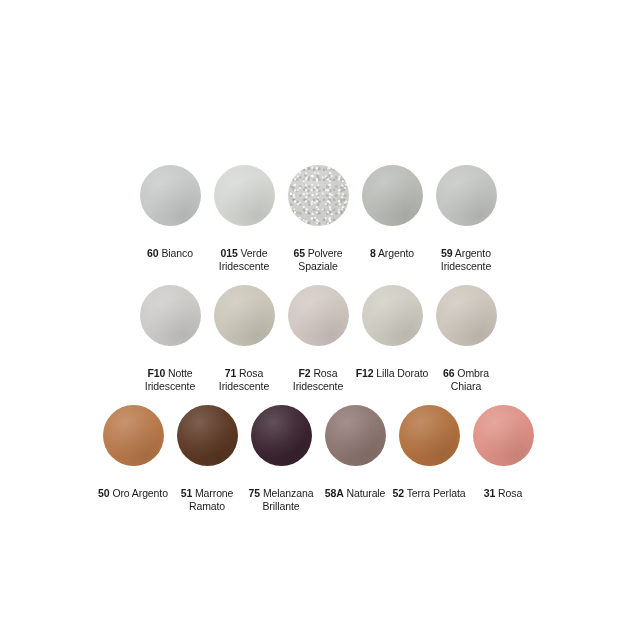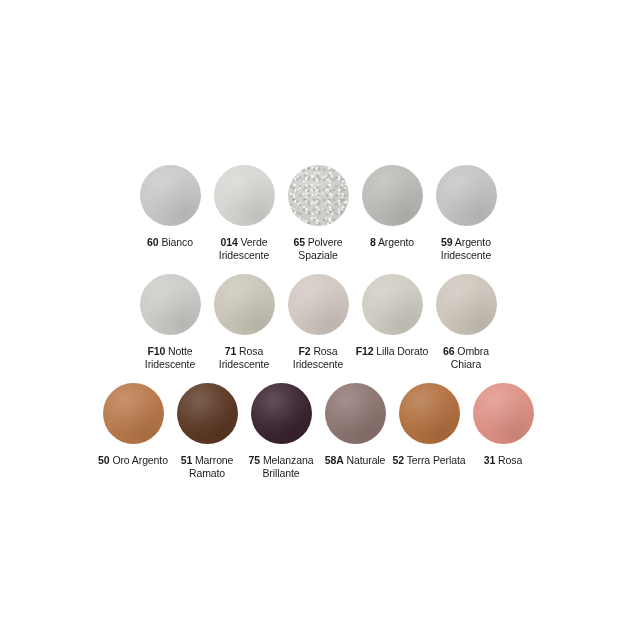--- a/index.html
+++ b/index.html
@@ -71,21 +71,21 @@
       radial-gradient(circle at 18% 78%, rgba(255,255,255,0.7) 0.6px, rgba(255,255,255,0) 1.4px),
       radial-gradient(circle at 70% 80%, rgba(255,255,255,0.7) 0.6px, rgba(255,255,255,0) 1.5px),
       radial-gradient(circle at 36% 40%, rgba(160,160,155,0.55) 0.8px, rgba(160,160,155,0) 1.8px),
       radial-gradient(circle at 60% 48%, rgba(150,150,146,0.5) 0.8px, rgba(150,150,146,0) 1.8px),
       radial-gradient(circle at 46% 88%, rgba(150,150,146,0.5) 0.8px, rgba(150,150,146,0) 1.8px),
       radial-gradient(circle at 86% 34%, rgba(150,150,146,0.45) 0.8px, rgba(150,150,146,0) 1.8px),
       radial-gradient(circle at 38% 30%, rgba(255,255,255,0.22) 0%, rgba(255,255,255,0) 58%);
     background-size: 13px 13px, 17px 17px, 11px 11px, 15px 15px, 19px 19px, 12px 12px, 16px 16px, 14px 14px, 9px 9px, 10px 10px, 12px 12px, 11px 11px, 100% 100%;
   }
   .swatch-label {
-    margin-top: 10px;
+    margin-top: 21px;
     font-size: 10.5px;
     line-height: 12.6px;
     text-align: center;
     color: #1b1b1b;
     letter-spacing: -0.1px;
     max-width: 74px;
   }
   .swatch-label .code {
     font-weight: bold;
   }
@@ -98,21 +98,21 @@
       <div class="swatch-cell">
         <div class="swatch-disc" style="background: rgb(198, 201, 199);">
           <div class="sheen"></div>
         </div>
         <div class="swatch-label"><span class="code">60</span> <span class="name">Bianco</span></div>
       </div>
       <div class="swatch-cell">
         <div class="swatch-disc" style="background: rgb(212, 215, 210);">
           <div class="sheen"></div>
         </div>
-        <div class="swatch-label"><span class="code">014</span> <span class="name">Verde Iridescente</span></div>
+        <div class="swatch-label"><span class="code">015</span> <span class="name">Verde Iridescente</span></div>
       </div>
       <div class="swatch-cell">
         <div class="swatch-disc glitter" style="background: rgb(205, 205, 202);">
           <div class="sheen"></div>
         </div>
         <div class="swatch-label"><span class="code">65</span> <span class="name">Polvere Spaziale</span></div>
       </div>
       <div class="swatch-cell">
         <div class="swatch-disc" style="background: rgb(185, 188, 183);">
           <div class="sheen"></div>

